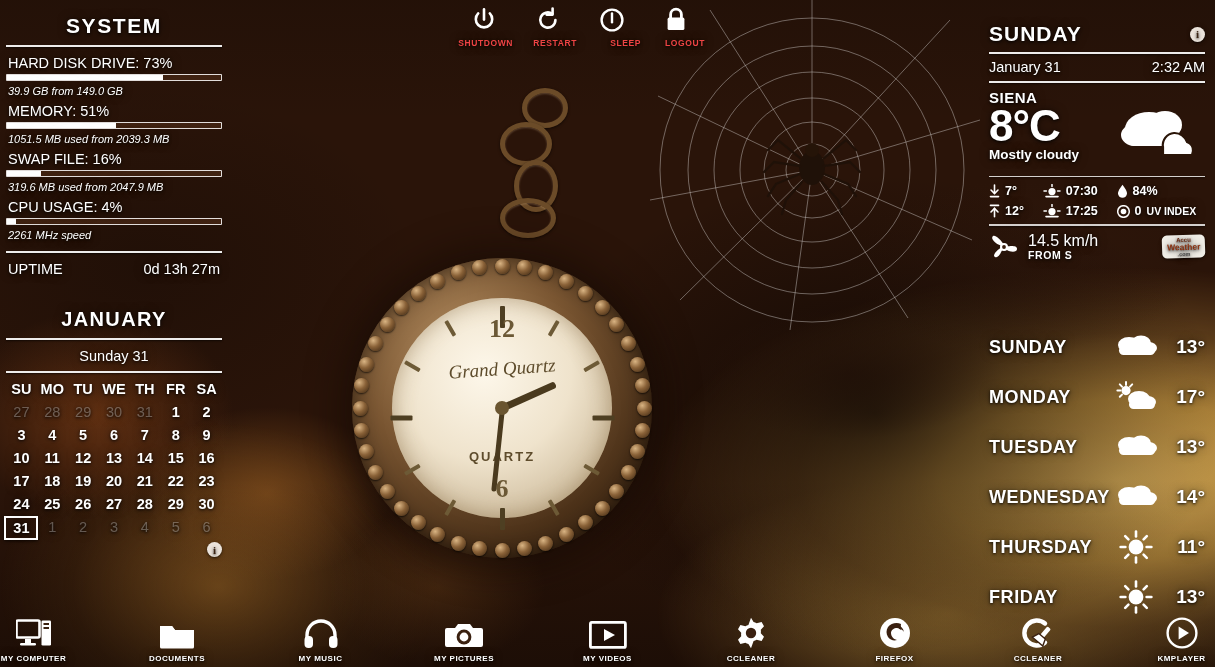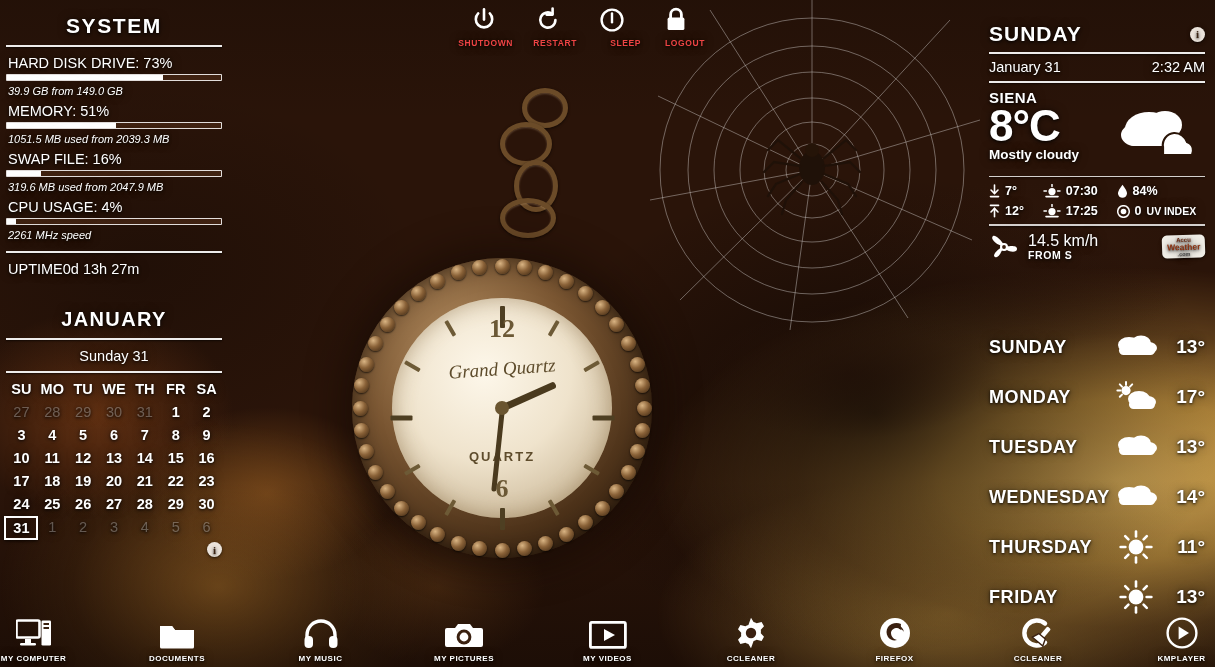--- a/index.html
+++ b/index.html
@@ -92,21 +92,21 @@
   #system-panel { position:absolute; left:0; top:14px; width:228px; padding:0 6px; color:#fff; }
   .panel-title {
     text-align:center; font-size:21px; font-weight:700; letter-spacing:1.6px;
   }
   .rule { height:2px; background:rgba(255,255,255,.92); margin:7px 0 8px; box-shadow:0 1px 2px rgba(0,0,0,.6); }
   .sys-label { font-size:14.5px; margin:0 0 3px 2px; }
   .sys-sub { font-size:11px; margin:4px 0 6px 2px;font-style:italic; }
   .bar { height:7px; background:rgba(70,38,20,.78); border:1px solid rgba(255,255,255,.85);
          border-radius:1px; overflow:hidden; }
   .bar-fill { height:100%; background:#fff; }
-  .uptime-row { display:flex; justify-content:flex-start; font-size:14.5px; margin-top:6px; padding:0 2px; }
+  .uptime-row { display:flex; justify-content:space-between; font-size:14.5px; margin-top:6px; padding:0 2px; }
 
   
   #calendar-panel { position:absolute; left:0; top:308px; width:228px; padding:0 6px; color:#fff; }
   .cal-month { text-align:center; font-size:20px; font-weight:700; letter-spacing:1.4px; }
   .cal-sub { text-align:center; font-size:14.5px; }
   .cal-grid { display:grid; grid-template-columns:repeat(7, 1fr); row-gap:7px; margin-top:8px; }
   .cal-dow { text-align:center; font-size:14.5px; font-weight:700; }
   .cal-day { text-align:center; font-size:14.5px; font-weight:700; position:relative; }
   .cal-day.dim { color:rgba(255,255,255,.30); font-weight:400; }
   .cal-day.today { }

